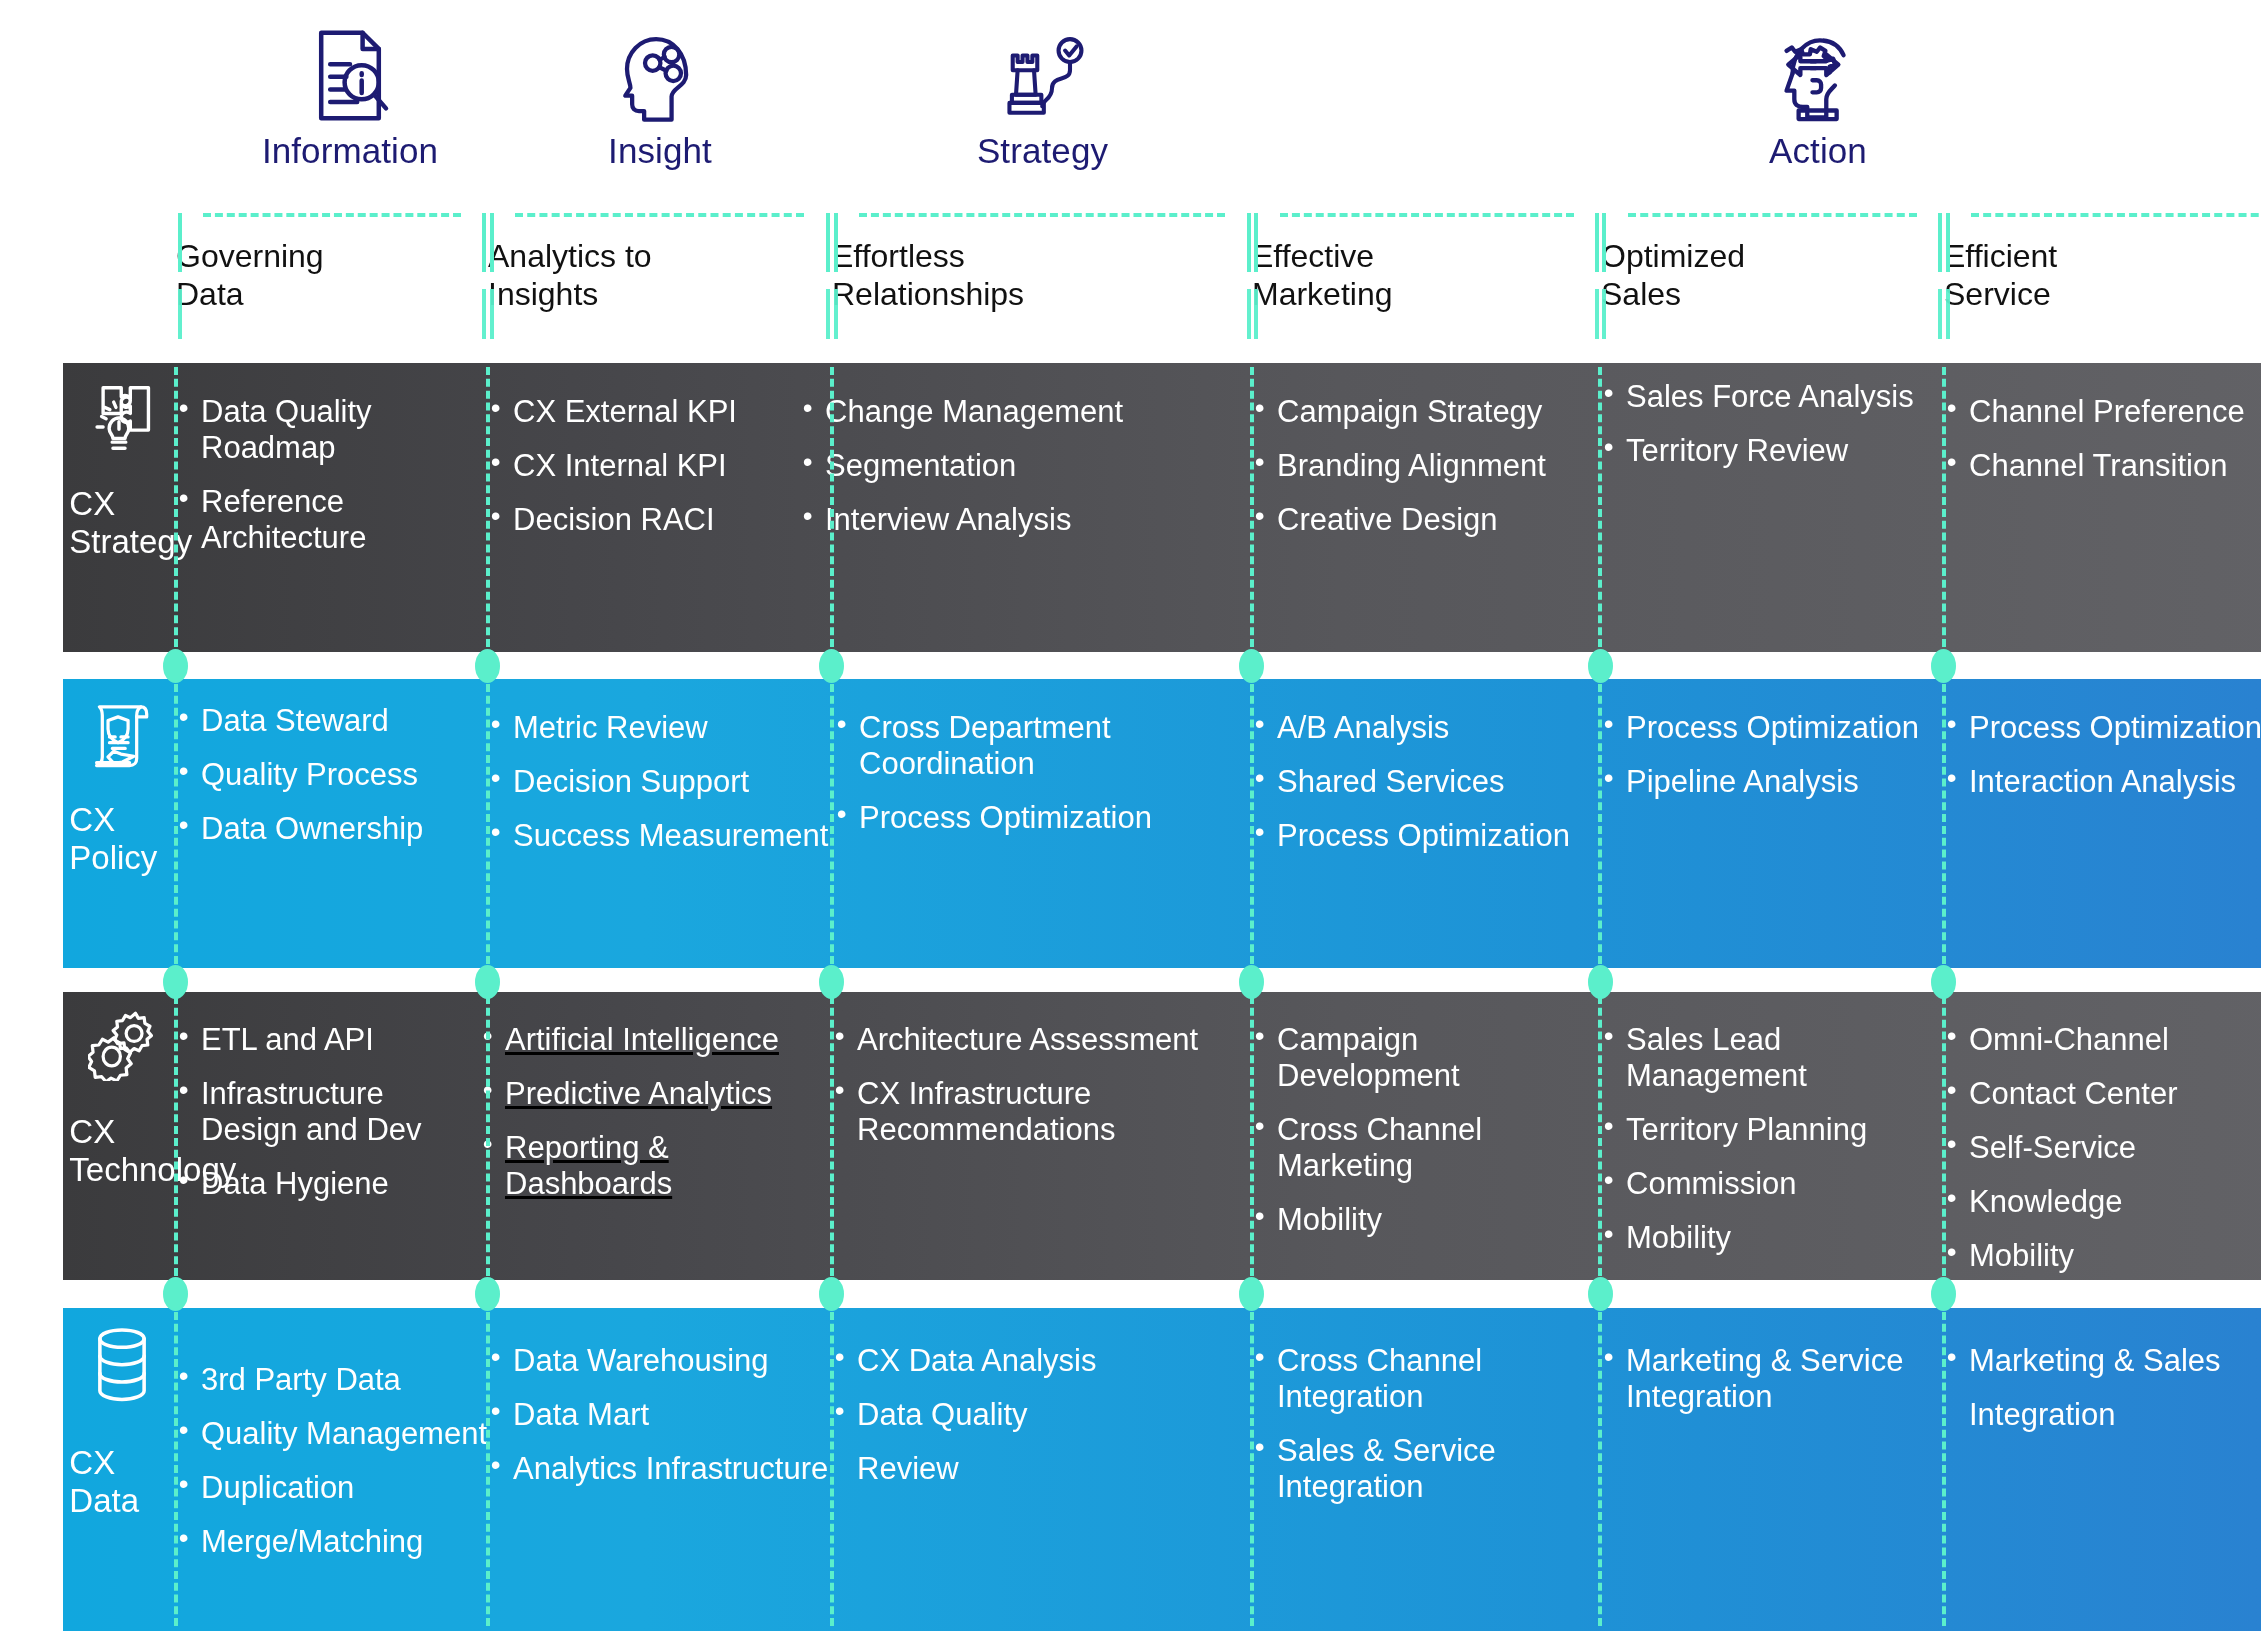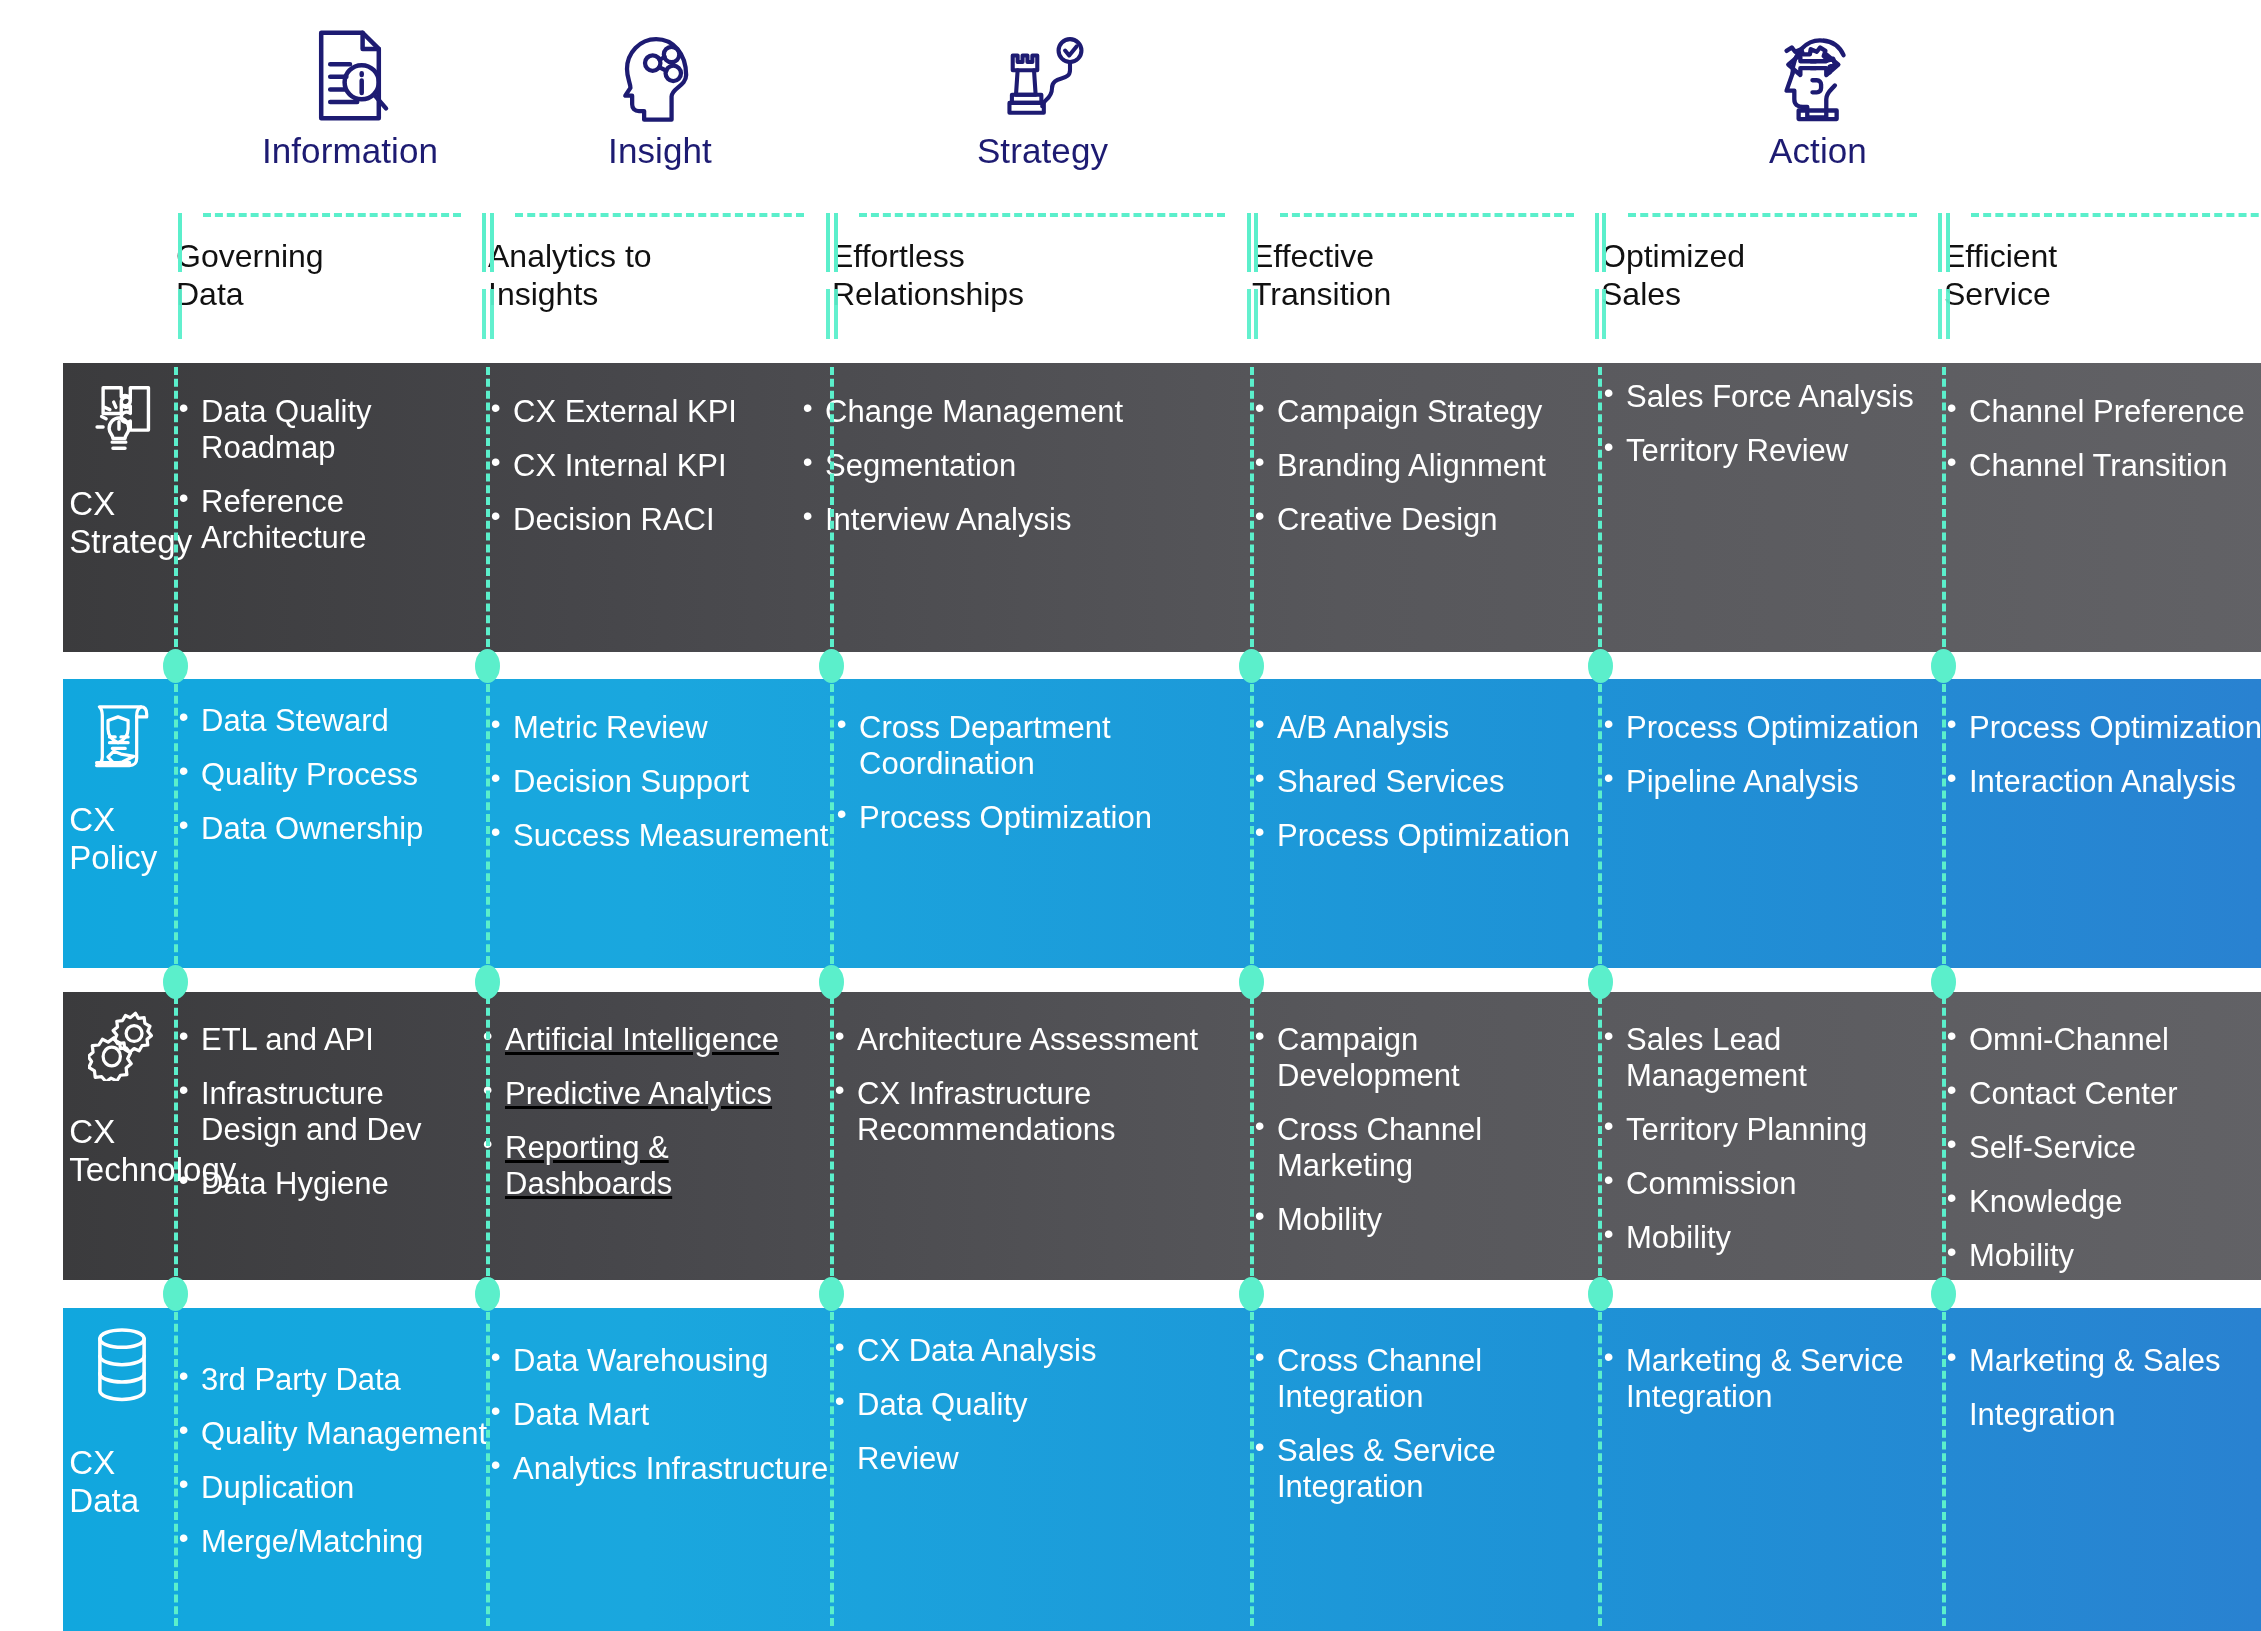--- a/index.html
+++ b/index.html
@@ -118,21 +118,21 @@
         <div class="subcell" id="sc0" style="left: 113px; width: 312px;">
           <div class="txt"><span>Governing</span><br><span>Data</span></div>
         </div>
         <div class="subcell" id="sc1" style="left: 425px; width: 344px;">
           <div class="txt"><span>Analytics to</span><br><span>Insights</span></div>
         </div>
         <div class="subcell" id="sc2" style="left: 769px; width: 421px;">
           <div class="txt"><span>Effortless</span><br><span>Relationships</span></div>
         </div>
         <div class="subcell" id="sc3" style="left: 1189px; width: 348px;">
-          <div class="txt"><span>Effective</span><br><span>Transition</span></div>
+          <div class="txt"><span>Effective</span><br><span>Marketing</span></div>
         </div>
         <div class="subcell" id="sc4" style="left: 1538px; width: 344px;">
           <div class="txt"><span>Optimized</span><br><span>Sales</span></div>
         </div>
         <div class="subcell" id="sc5" style="left: 1881px; width: 440px;">
           <div class="txt"><span>Efficient</span><br><span>Service</span></div>
         </div>
       </div>
     </div>
 
@@ -386,21 +386,21 @@
             </ul>
           </div>
           <div class="cell" style="left: 425px; width: 344px;">
             <ul style="padding-top: 35px;">
               <li>Data Warehousing</li>
               <li>Data Mart</li>
               <li>Analytics Infrastructure</li>
             </ul>
           </div>
           <div class="cell" style="left: 769px; width: 421px;">
-            <ul style="padding-top: 25px;">
+            <ul style="padding-top: 35px;">
               <li>CX Data Analysis</li>
               <li>Data Quality</li>
               <li class="nobullet">Review</li>
             </ul>
           </div>
           <div class="cell" style="left: 1189px; width: 348px;">
             <ul style="padding-top: 35px;">
               <li>Cross Channel Integration</li>
               <li>Sales &amp; Service Integration</li>
             </ul>

